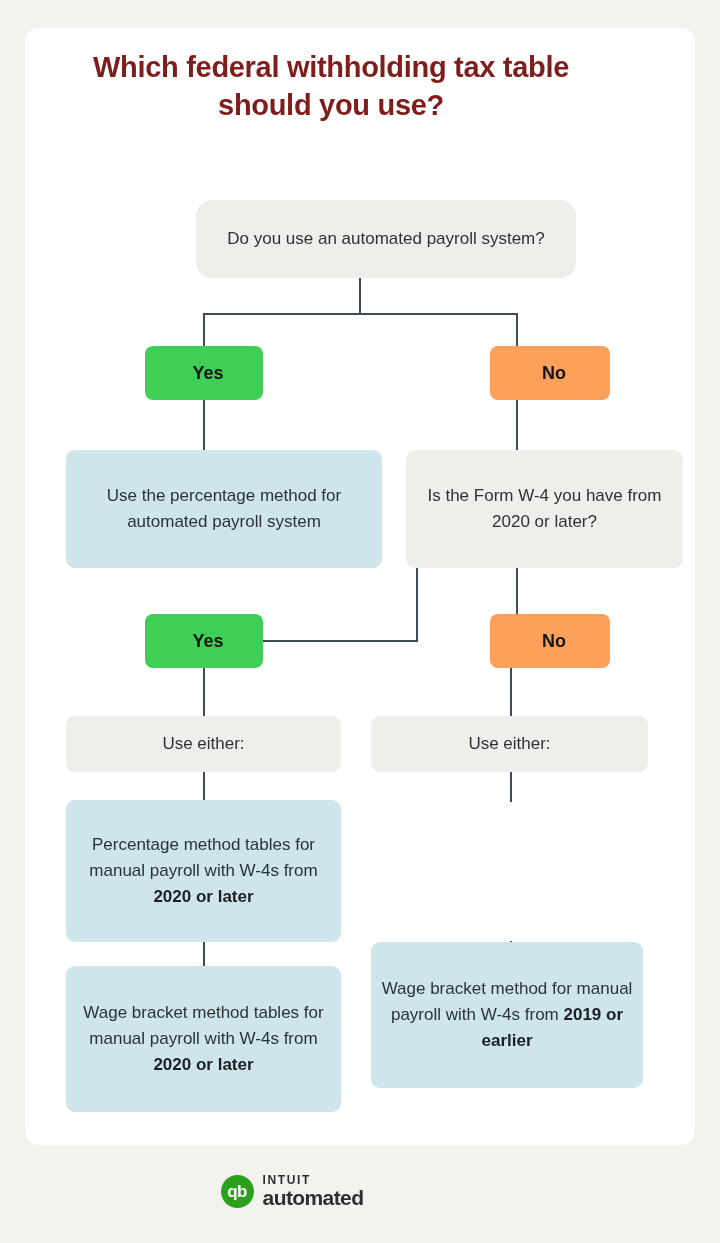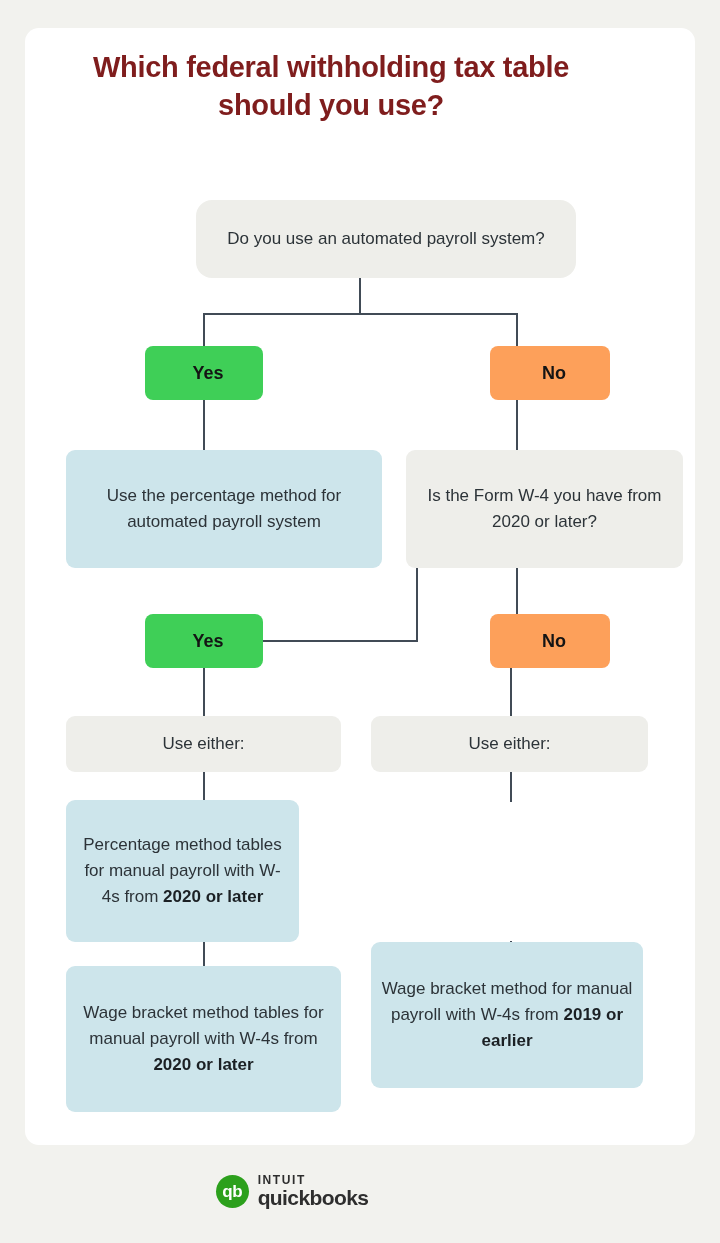--- a/index.html
+++ b/index.html
@@ -92,21 +92,21 @@
   
   #q1        { left: 196px; top: 200px; width: 380px; height: 78px; border-radius: 16px; }
   #yes1      { left: 145px; top: 346px; width: 118px; height: 54px; }
   #no1       { left: 457px; top: 346px; width: 120px; height: 54px; }
   #a-auto    { left: 66px;  top: 450px; width: 316px; height: 118px; }
   #q2        { left: 378px; top: 450px; width: 277px; height: 118px; margin-left: 28px; }
   #yes2      { left: 145px; top: 614px; width: 118px; height: 54px; }
   #no2       { left: 457px; top: 614px; width: 120px; height: 54px; }
   #either-l  { left: 66px;  top: 716px; width: 275px; height: 56px; }
   #either-r  { left: 371px; top: 716px; width: 277px; height: 56px; }
-  #res-l1    { left: 66px;  top: 800px; width: 233px; height: 142px; }
+  #res-l1    { left: 66px;  top: 800px; width: 275px; height: 142px; }
   #res-r1    { left: 371px; top: 800px; width: 277px; height: 142px; }
   #res-l2    { left: 66px;  top: 966px; width: 275px; height: 146px; }
   #res-r2    { left: 371px; top: 942px; width: 272px; height: 146px; }
 
   
   .logo-wrap {
     position: absolute;
     left: 0;
     top: 1174px;
     width: 584px;
@@ -231,17 +231,17 @@
   </div>
 
   <div class="node blue" id="res-r2">
     <span class="txt"><span>Wage bracket method for manual payroll with W-4s from </span><b>2019 or earlier</b></span>
   </div>
 
   <div class="logo-wrap">
     <div class="logo-mark">qb</div>
     <div class="logo-text">
       <span class="logo-intuit">INTUIT</span>
-      <span class="logo-qb">quickbooks</span>
+      <span class="logo-qb">automated</span>
     </div>
   </div>
 
 </div>
 
 </body></html>

